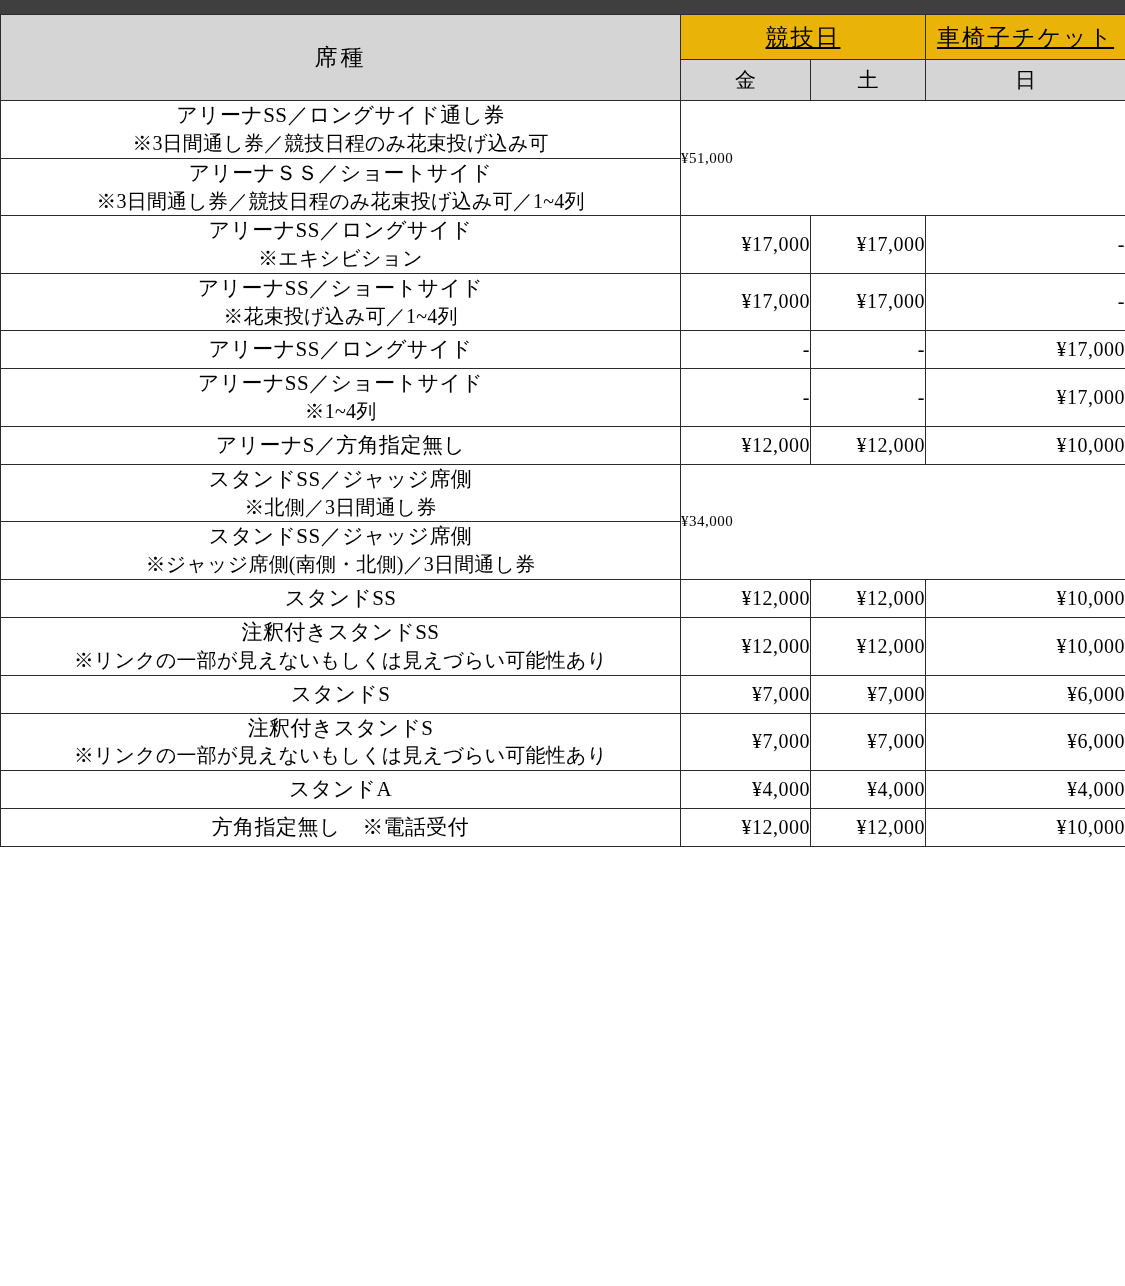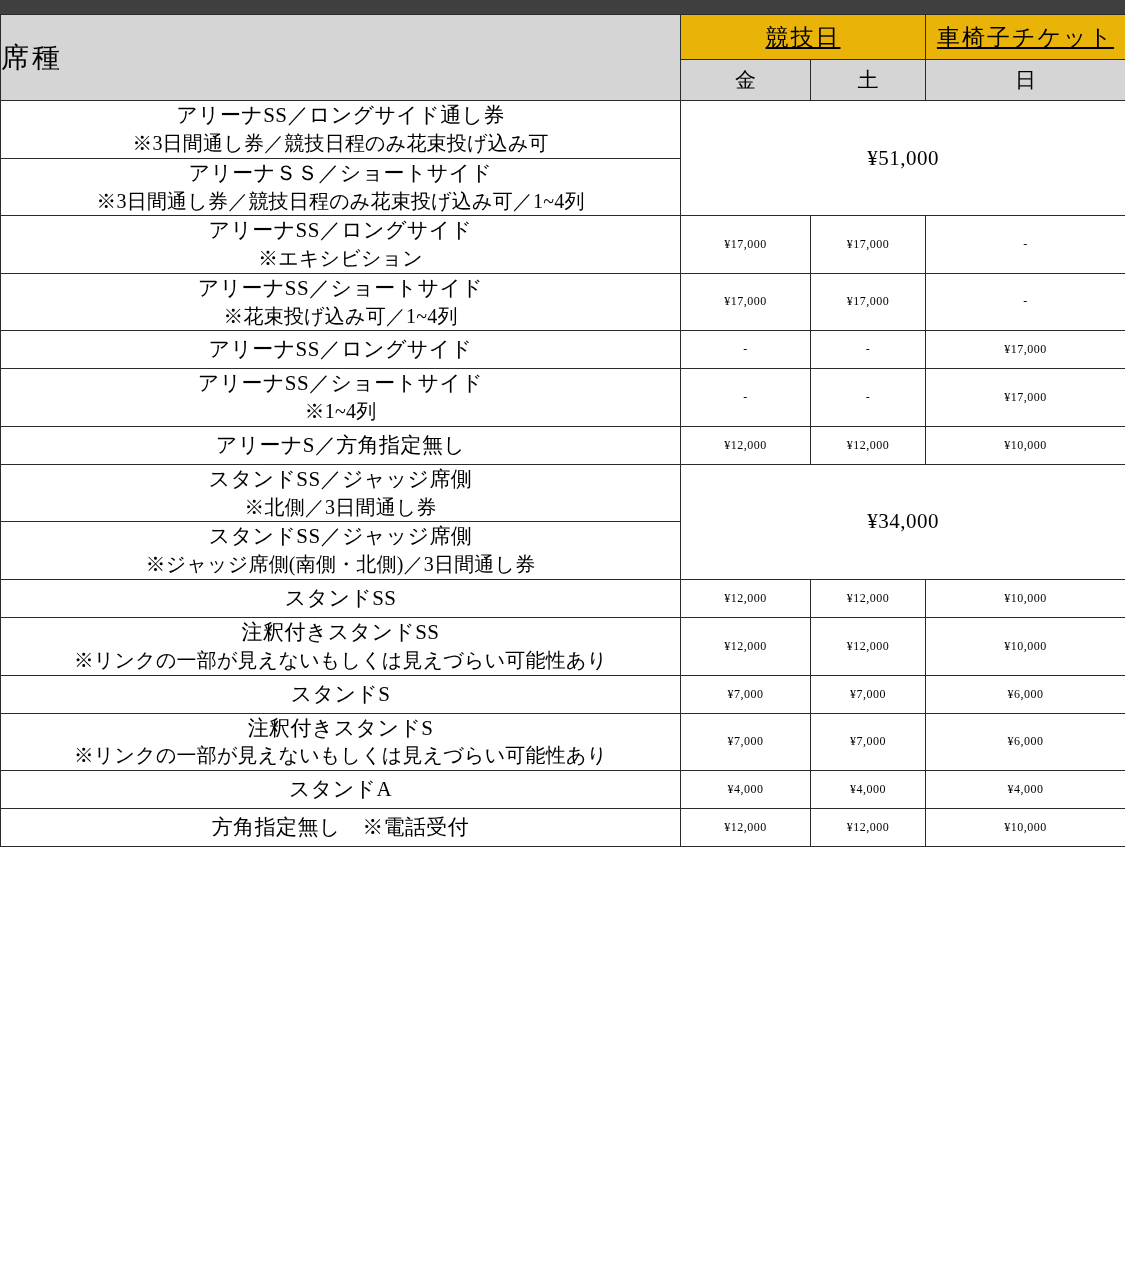--- a/index.html
+++ b/index.html
@@ -49,22 +49,22 @@
   .hdr-group {
     background: #eab308;
     text-align: center;
     height: 44px;
     font-size: 23px;
     letter-spacing: 2px;
     text-decoration: underline;
   }
   .hdr-seat {
     background: #d5d5d5;
-    text-align: left;
-    font-size: 28px;
+    text-align: center;
+    font-size: 23px;
     letter-spacing: 3px;
     margin-left: 48px;
   }
   .hdr-day {
     background: #d5d5d5;
     text-align: center;
     height: 40px;
     font-size: 21px;
   }
   td.seat {
@@ -73,27 +73,27 @@
     line-height: 1.38;
     font-size: 21px;
     letter-spacing: 0.4px;
   }
   td.seat .sub {
     display: block;
     font-size: 20px;
     letter-spacing: 0.2px;
   }
   td.price {
-    text-align: center;
-    font-size: 12px;
+    text-align: right;
+    font-size: 20px;
     letter-spacing: 0.5px;
   }
   td.merged {
-    text-align: center;
-    font-size: 21px;
+    text-align: left;
+    font-size: 15px;
     letter-spacing: 0.5px;
   }
   .row-h1 { height: 38px; }
 </style>
 </head>
 <body>
 
 <div class="top-bar"></div>
 
 <div class="sheet">

